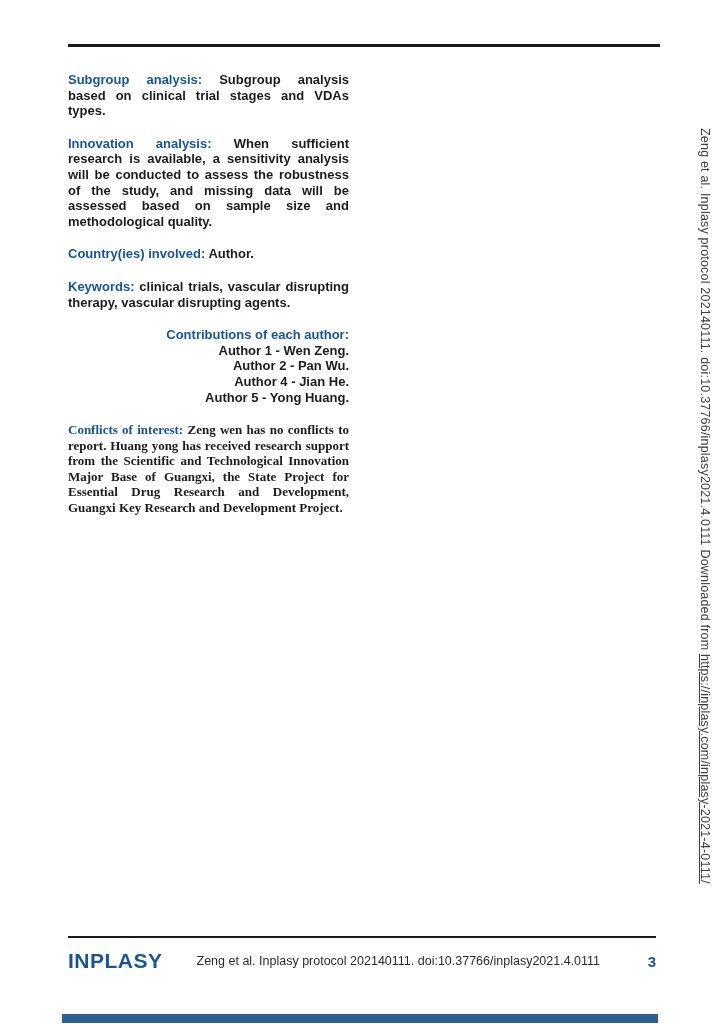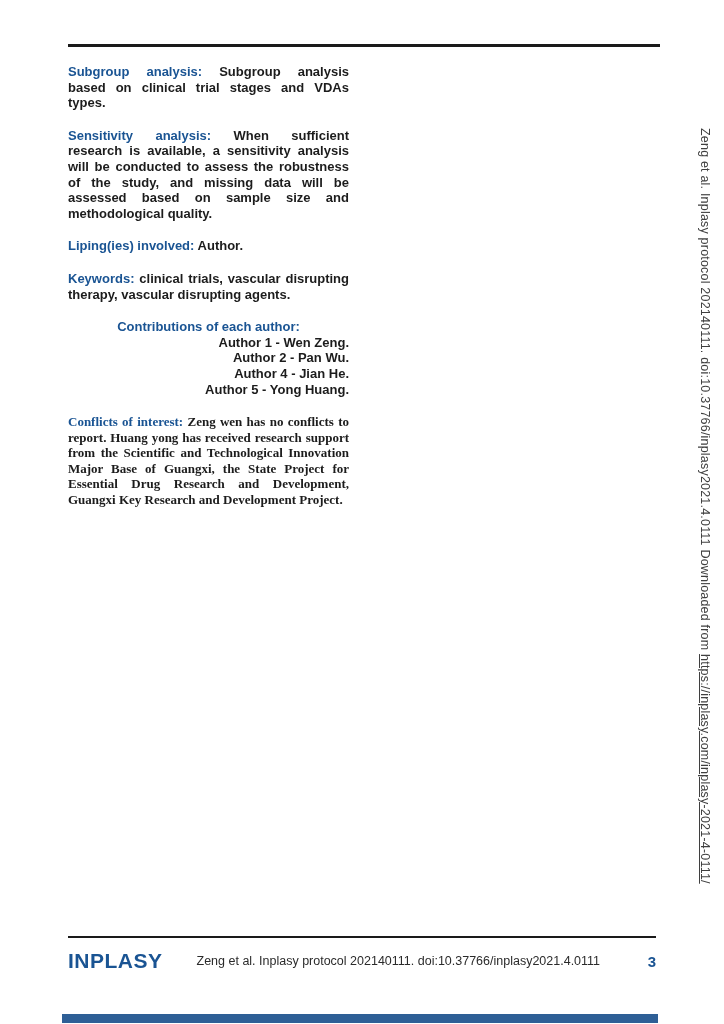--- a/index.html
+++ b/index.html
@@ -30,29 +30,29 @@
     position: absolute;
     left: 68px;
     top: 64px;
     width: 281px;
     color: var(--body-text, #1c1c1c);
     font-size: 13px;
     font-weight: bold;
     line-height: 15.6px;
   }
   .para {
-    margin: 0 0 17px 0;
+    margin: 8px 0 17px 0;
     text-align: justify;
   }
   .para:last-child { margin-bottom: 0; font-family: Liberation Serif, serif; }
   .heading {
     color: var(--accent-blue, #1a5493);
     font-weight: bold;
   }
-  .heading-line { margin: 0; text-align: center; }
+  .heading-line { margin: 0; text-align: right; }
   .author-line { margin: 0; text-align: right; }
   .sidebar-rotated {
     position: absolute;
     top: 128px;
     left: 712px;
     transform-origin: 0 0;
     transform: rotate(90deg);
     white-space: nowrap;
     font-size: 12.5px;
     letter-spacing: 0.2px;
@@ -113,26 +113,26 @@
   <div class="top-rule"></div>
 
   <div class="content">
 
     <p class="para">
       <span class="heading">Subgroup analysis:</span>
       <span>Subgroup analysis based on clinical trial stages and VDAs types.</span>
     </p>
 
     <p class="para">
-      <span class="heading">Sensitivity analysis:</span>
+      <span class="heading">Innovation analysis:</span>
       <span>When sufficient research is available, a sensitivity analysis will be conducted to assess the robustness of the study, and missing data will be assessed based on sample size and methodological quality.</span>
     </p>
 
     <p class="para">
-      <span class="heading">Liping(ies) involved:</span>
+      <span class="heading">Country(ies) involved:</span>
       <span>Author.</span>
     </p>
 
     <p class="para">
       <span class="heading">Keywords:</span>
       <span>clinical trials, vascular disrupting therapy, vascular disrupting agents.</span>
     </p>
 
     <div class="para">
       <p class="heading-line">

